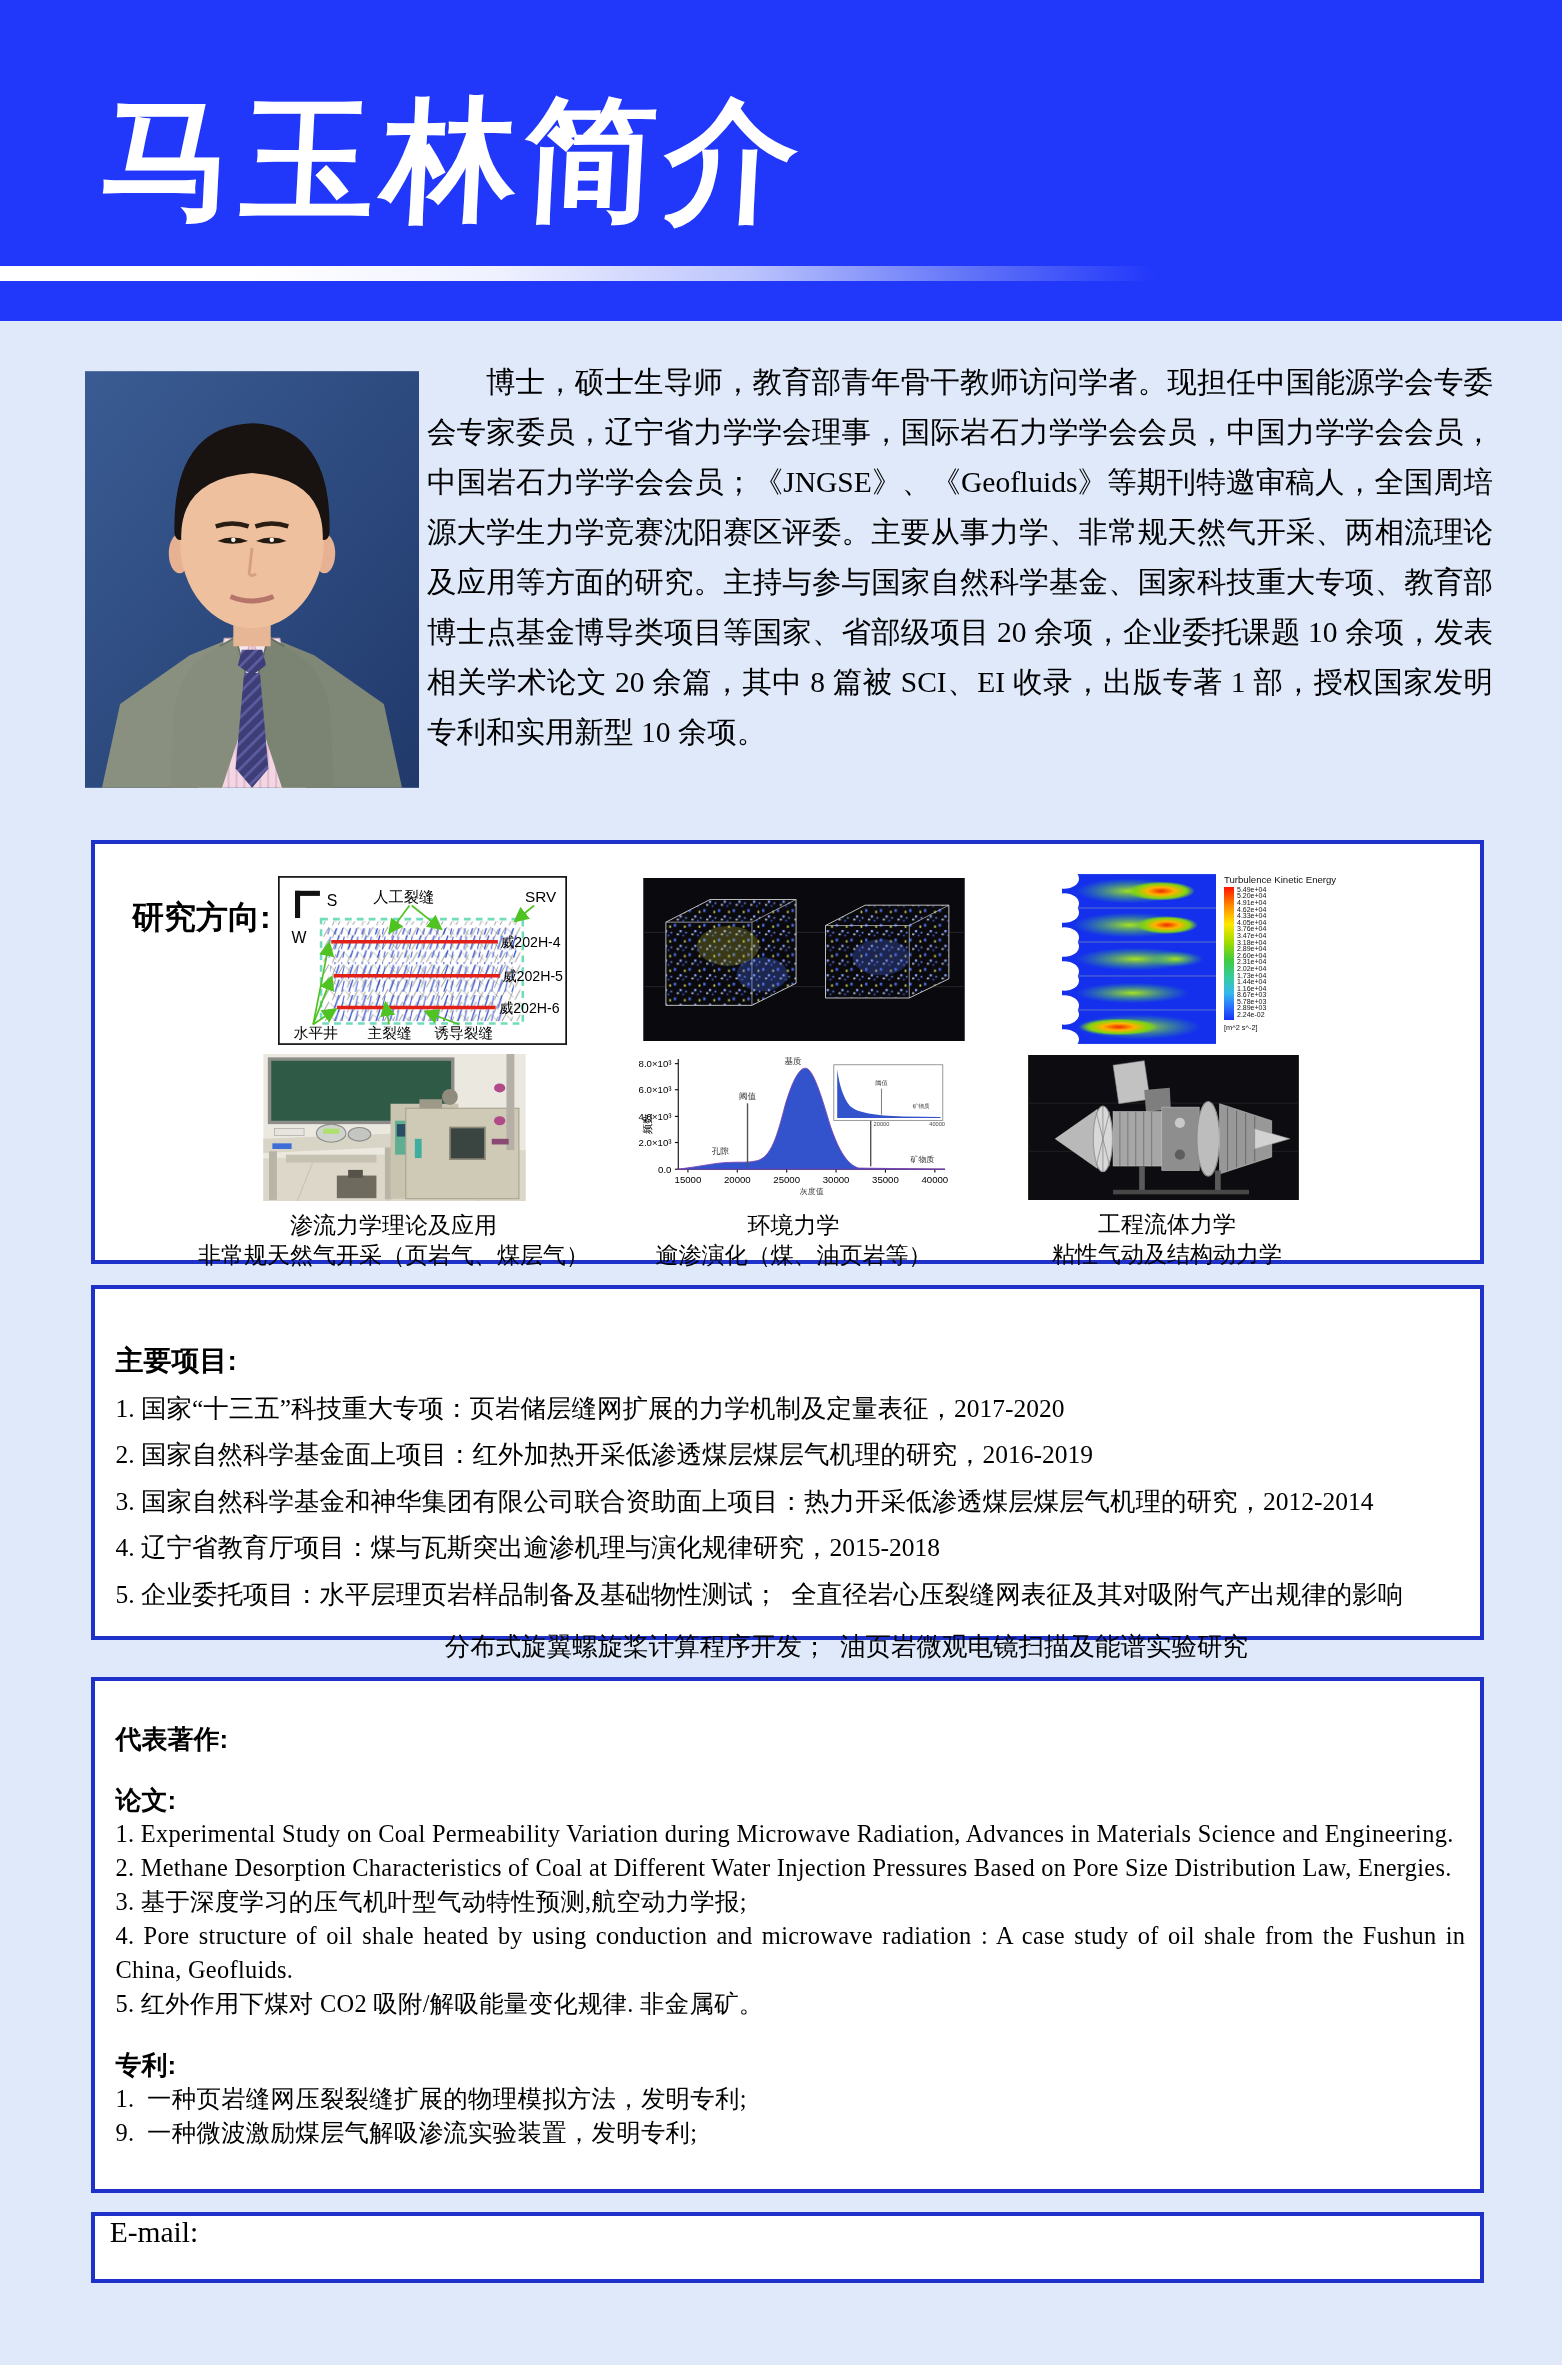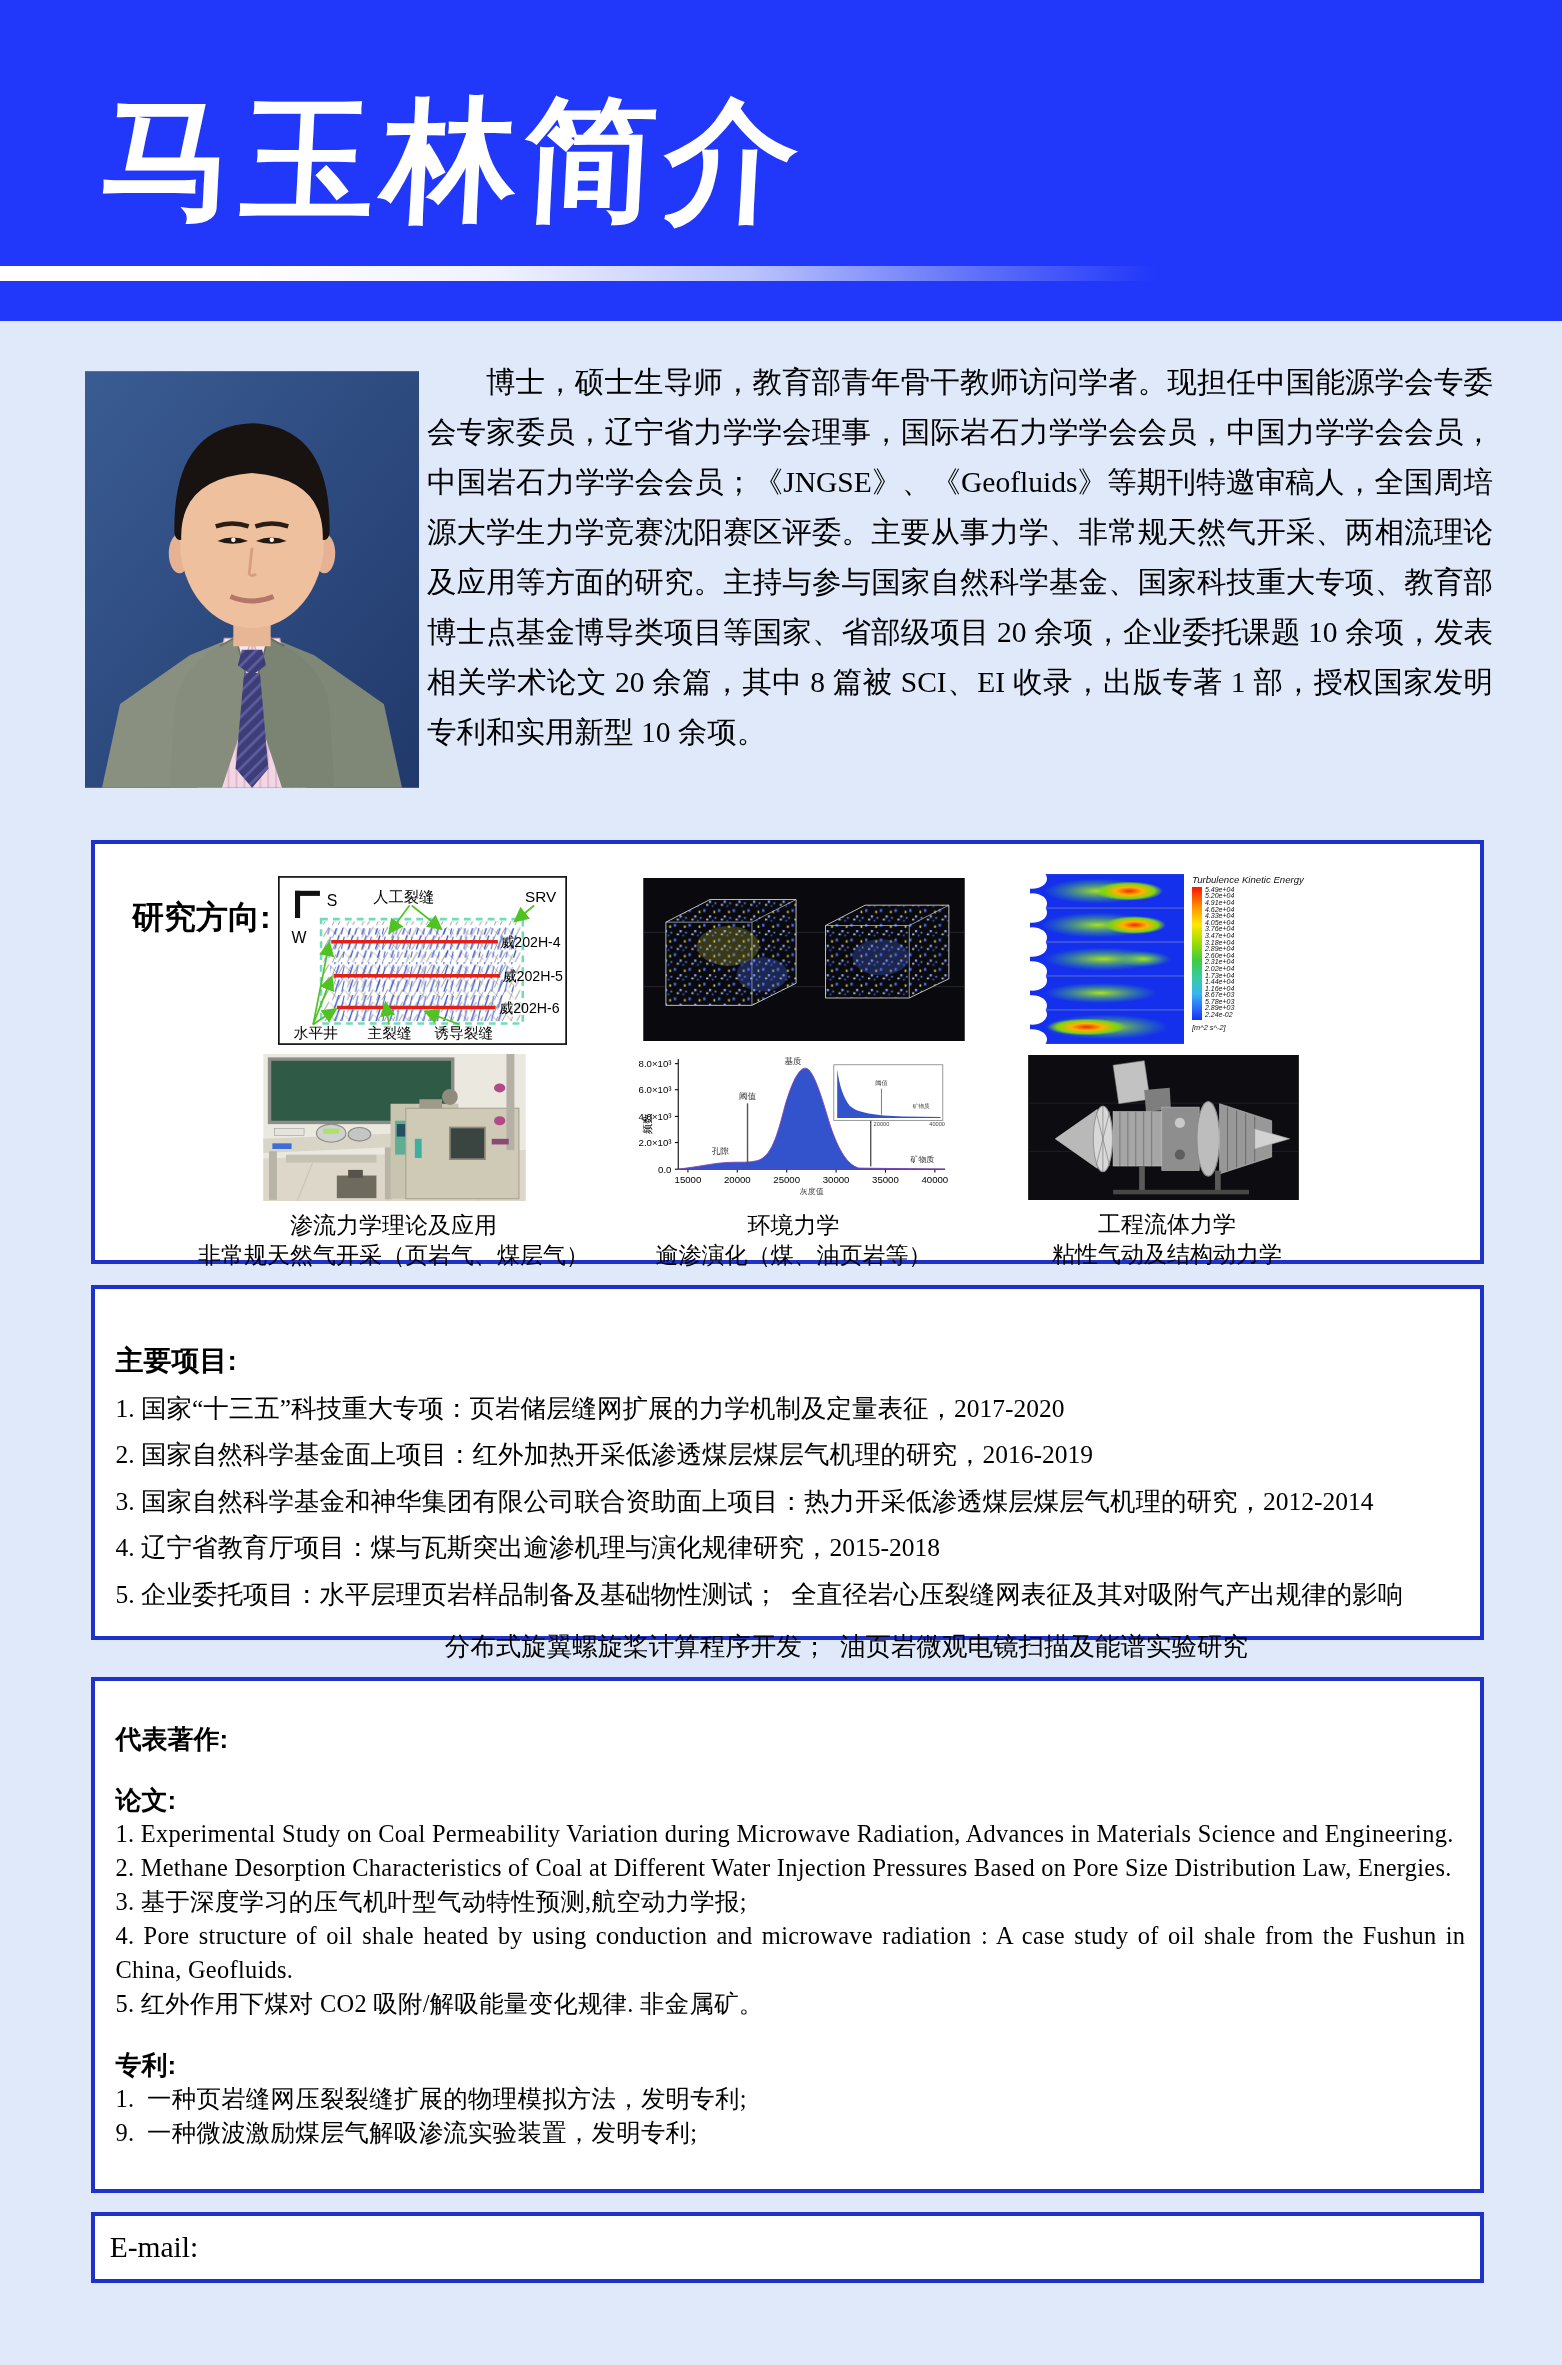--- a/index.html
+++ b/index.html
@@ -45,21 +45,21 @@
   
   .projects-inner{padding:28px 13.6px 0 20.4px;font-size:25.5px;line-height:33px;}
   .projects-heading{font-size:28px;margin-bottom:14.7px;}
   .project-item{margin-bottom:13.6px;white-space:pre-wrap;}
   .project-item-cont{padding-left:111px;white-space:pre-wrap;text-align:center;}
   
   .works-inner{padding:13.6px 14.7px 0 20.4px;font-size:24.4px;line-height:34px;}
   .works-heading,.works-subheading{font-size:26px;}
   .work-item{text-align:justify;letter-spacing:0.3px;}
   
-  .email-inner{display:flex;align-items:center;height:100%;padding-left:14.7px;font-size:29.5px;}
+  .email-inner{display:flex;height:100%;padding-left:14.7px;font-size:29.5px;}
   svg text{font-family:"Liberation Sans","DejaVu Sans",sans-serif;}
 </style>
 </head>
 <body>
 
 <div class="page">
 
   <div class="header">
     <div class="title">马玉林简介</div>
     <div class="stripe"></div>
@@ -199,21 +199,21 @@
         <polyline points="192,78 192,225" fill="none" stroke="#cfcfcf" stroke-width="1.2"></polyline>
         <polygon points="322,212 322,84 392,48 540,48 540,178 470,212" fill="url(#spk)" stroke="#cfcfcf" stroke-width="1.6"></polygon>
         <polyline points="322,84 470,84 540,48" fill="none" stroke="#cfcfcf" stroke-width="1.2"></polyline>
         <polyline points="470,84 470,212" fill="none" stroke="#cfcfcf" stroke-width="1.2"></polyline>
         <ellipse cx="150" cy="120" rx="55" ry="35" fill="#c8c832" opacity="0.25"></ellipse>
         <ellipse cx="210" cy="170" rx="45" ry="30" fill="#4a6cf0" opacity="0.3"></ellipse>
         <ellipse cx="420" cy="140" rx="50" ry="32" fill="#4a6cf0" opacity="0.28"></ellipse>
       </svg>
     </div>
 
-    <div class="img-block cfd-wrap" style="left:935px;top:29.5px;font-style:italic;">
+    <div class="img-block cfd-wrap" style="left:967px;top:29.5px;">
       <svg width="154" height="170" viewBox="0 0 272 300">
         <defs>
           <radialGradient id="blob" cx="0.5" cy="0.5" r="0.5">
             <stop offset="0" stop-color="#ee2b00"></stop>
               <stop offset="0.4" stop-color="#ffb300"></stop>
             <stop offset="0.75" stop-color="#7fd411"></stop>
               <stop offset="1" stop-color="#7fd411" stop-opacity="0"></stop>
           </radialGradient>
           <radialGradient id="blobG" cx="0.5" cy="0.5" r="0.5">
             <stop offset="0" stop-color="#a9e31e"></stop>

